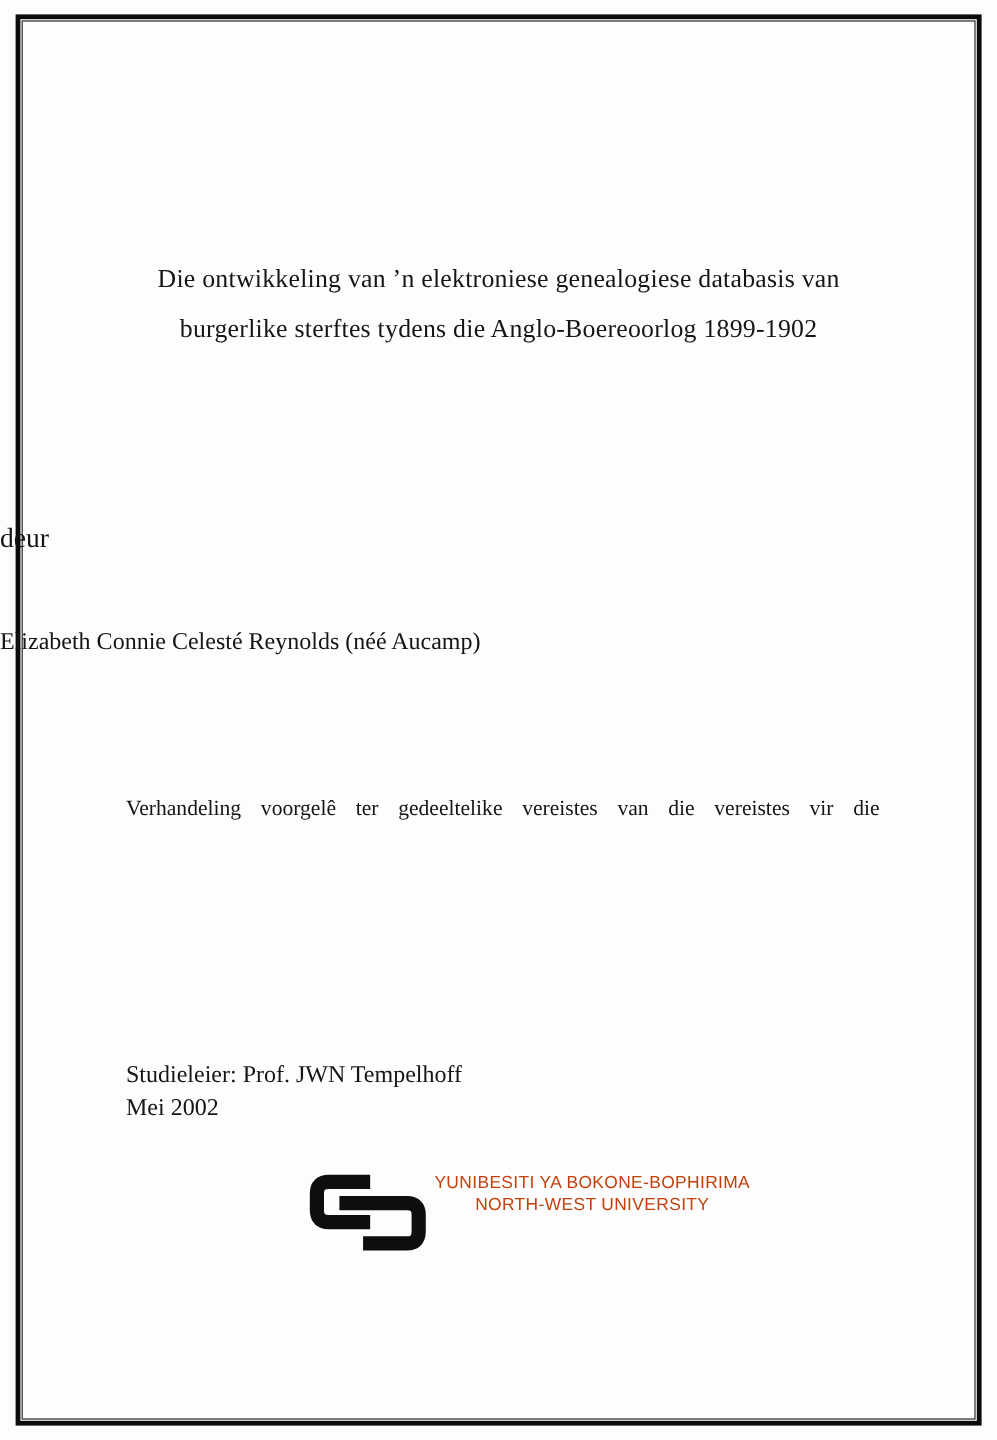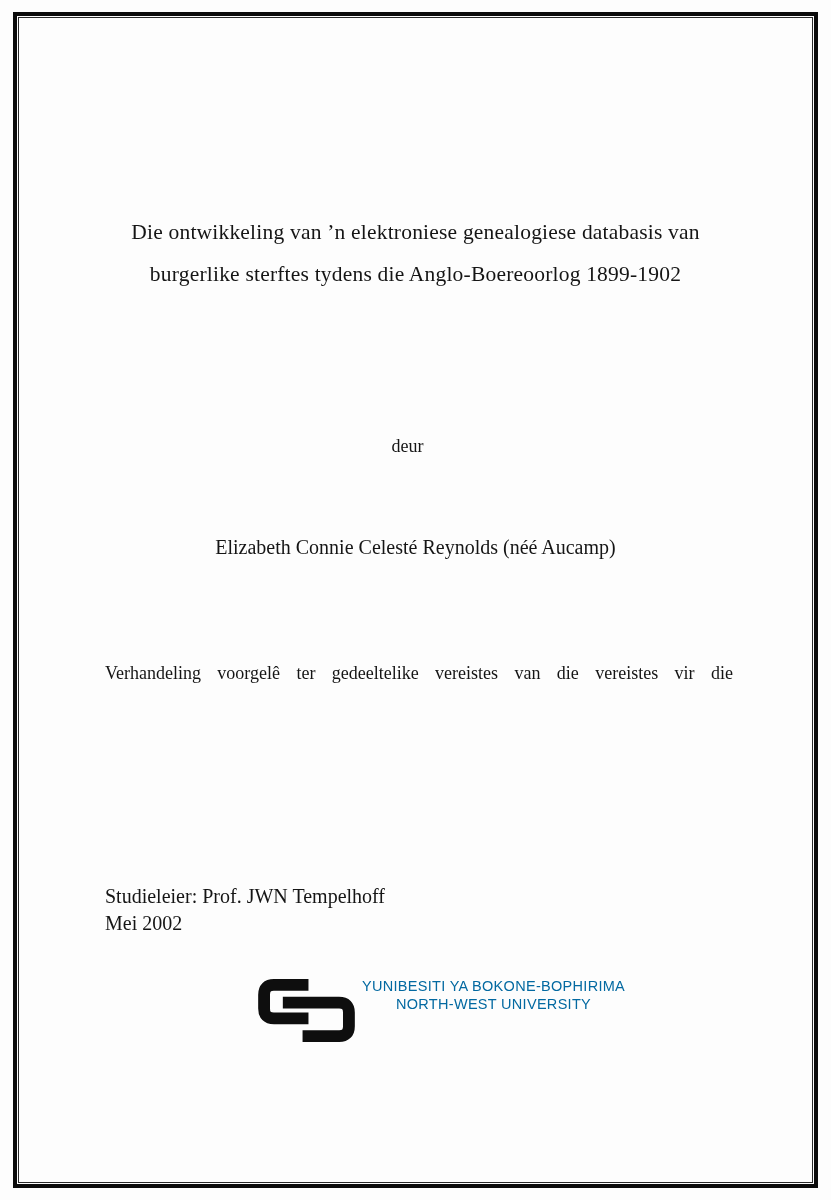--- a/index.html
+++ b/index.html
@@ -22,25 +22,25 @@
     border:1px solid #2a2a2a;
   }
   .thesis-title{
     position:absolute;left:40px;right:40px;top:211px;
     text-align:center;
     font-size:21.5px;line-height:42px;
     letter-spacing:0.2px;
   }
   .deur{
     position:absolute;left:0;right:16px;top:436px;
-    text-align:center;font-size:18px;
+    text-align:left;font-size:23px;
   }
   .author{
-    position:absolute;left:0;right:0;top:536px;
-    text-align:center;font-size:20px;
+    position:absolute;left:0;right:0;top:524px;
+    text-align:left;font-size:20px;
   }
   .statement{
     position:absolute;left:105px;top:661px;width:628px;
     font-size:18px;line-height:24.5px;
   }
   .statement .line-just{
     text-align:justify;
     text-align-last:justify;
   }
   .statement .italic{font-style:italic;}
@@ -52,21 +52,21 @@
     position:absolute;left:256px;top:975px;
     display:flex;align-items:flex-start;
   }
   .logo-mark{display:block;flex:0 0 auto;}
   .logo-text{
     margin-left:5px;margin-top:3px;
     font-family:"Liberation Sans", sans-serif;
     font-size:14.5px;line-height:17.8px;
     letter-spacing:0.3px;
     text-align:center;
-    color:#0369a1;
+    color:#c2410c;
     white-space:nowrap;
   }
 </style>
 </head>
 <body>
 
 <div class="page">
 
   <div class="frame-outer">
     <div class="frame-inner"></div>

